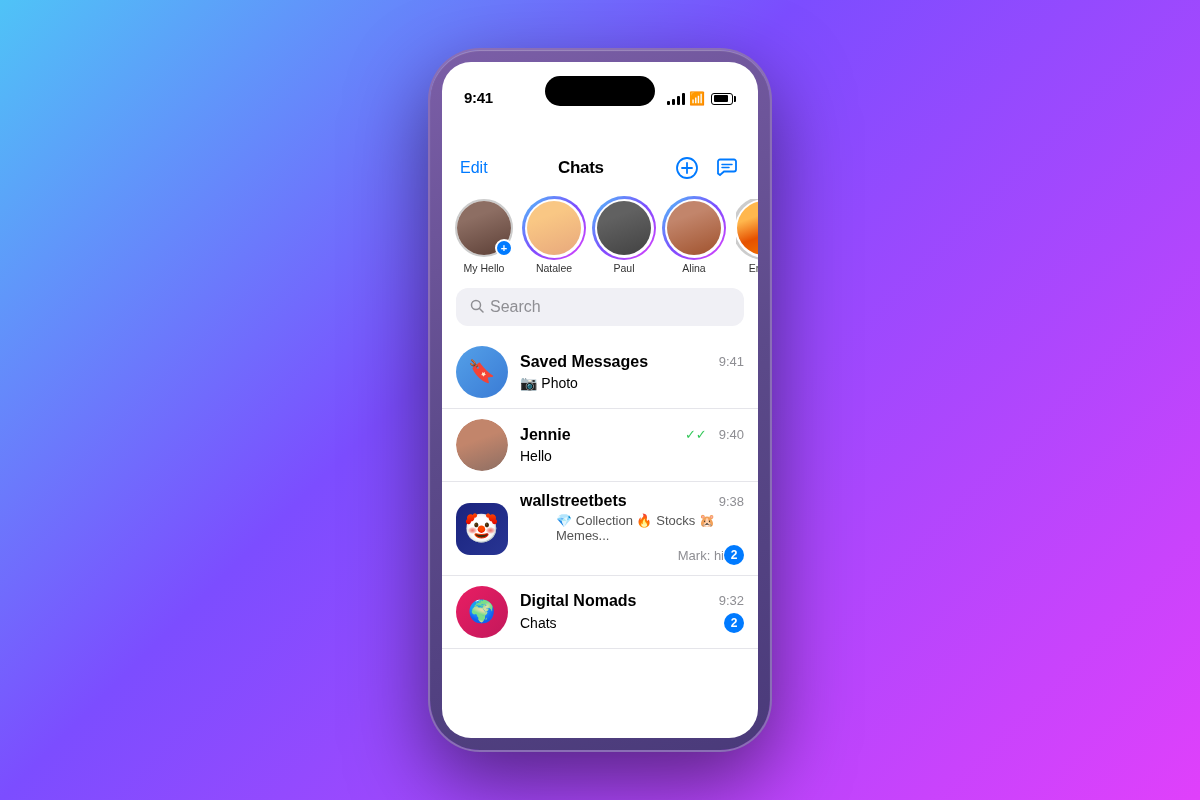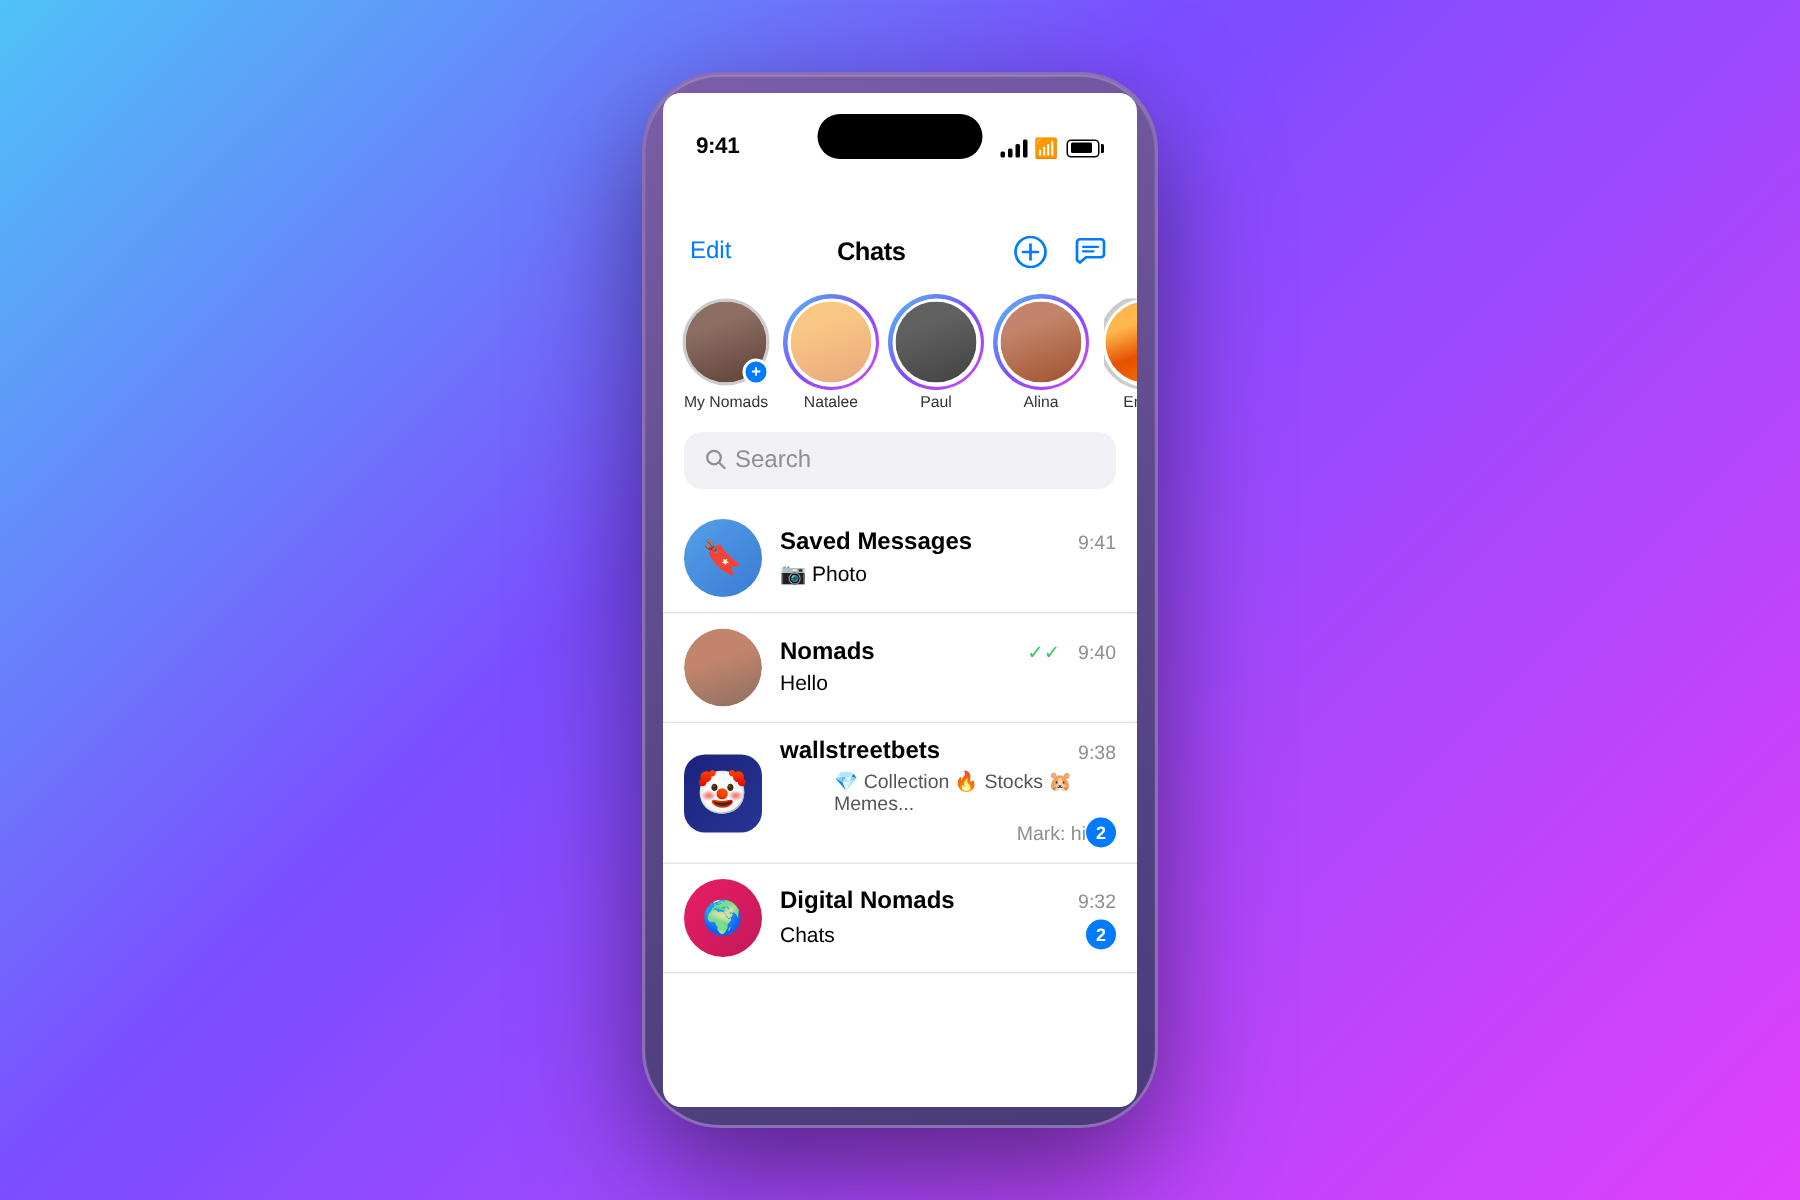--- a/index.html
+++ b/index.html
@@ -31,21 +31,21 @@
         inset 0 1px 1px rgba(255,255,255,0.3);
     }
 
     .phone-screen {
       position: absolute;
       top: 12px;
       left: 12px;
       right: 12px;
       bottom: 12px;
       background: #fff;
-      border-radius: 12px;
+      border-radius: 29px;
       overflow: hidden;
       display: flex;
       flex-direction: column;
     }
 
     
     .dynamic-island {
       position: absolute;
       top: 14px;
       left: 50%;
@@ -508,21 +508,21 @@
 
     <div class="stories-row">
 
       <div class="story-item">
         <div class="my-story-wrap">
           <div class="my-story-avatar">
             <div class="face-mystory"></div>
           </div>
           <div class="my-story-plus">+</div>
         </div>
-        <span class="story-label">My Nomads</span>
+        <span class="story-label">My Hello</span>
       </div>
 
       <div class="story-item">
         <div class="story-avatar-wrap">
           <div class="story-ring">
             <div class="story-ring-inner">
               <div class="story-avatar">
                 <div class="face-natalee"></div>
               </div>
             </div>
@@ -596,21 +596,21 @@
           <span class="chat-preview">📷 Photo</span>
         </div>
       </div>
 
       <div class="chat-item">
         <div class="chat-avatar">
           <div class="face-jessica" style="width:52px;height:52px;border-radius:50%;"></div>
         </div>
         <div class="chat-content">
           <div class="chat-name-row">
-            <span class="chat-name">Nomads</span>
+            <span class="chat-name">Jennie</span>
             <div style="display:flex;align-items:center;gap:4px;">
               <span class="double-check">✓✓</span>
               <span class="chat-time">9:40</span>
             </div>
           </div>
           <span class="chat-preview">Hello</span>
         </div>
       </div>
 
       <div class="chat-item">

